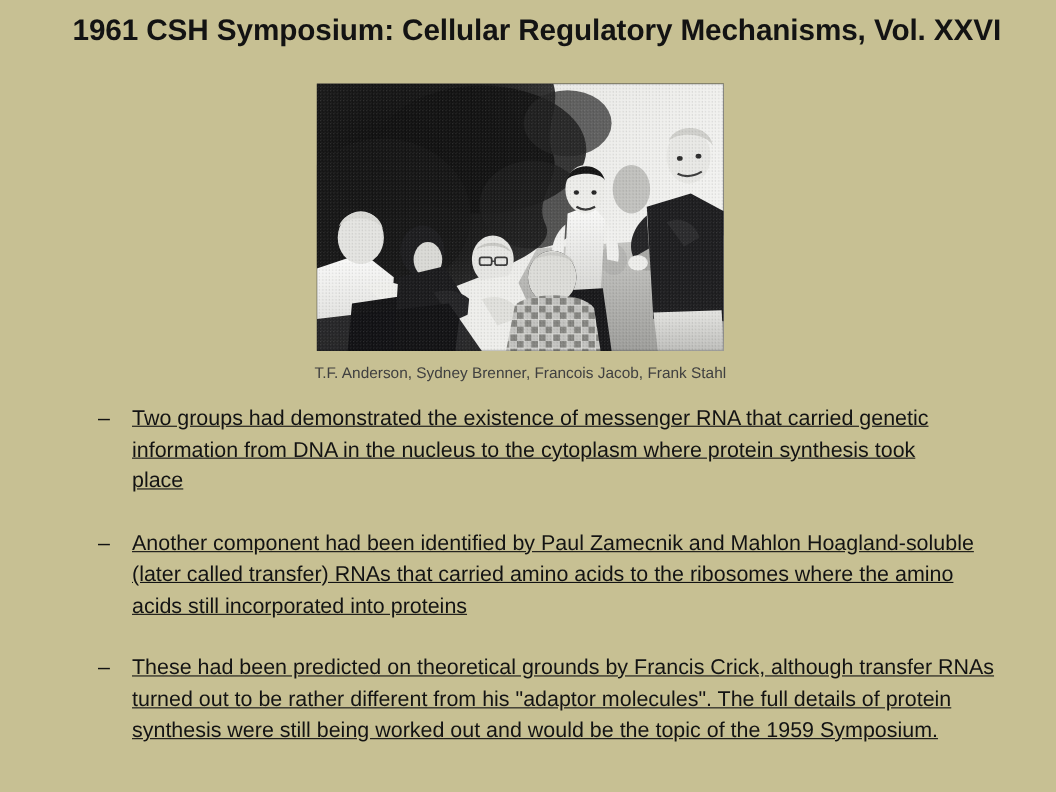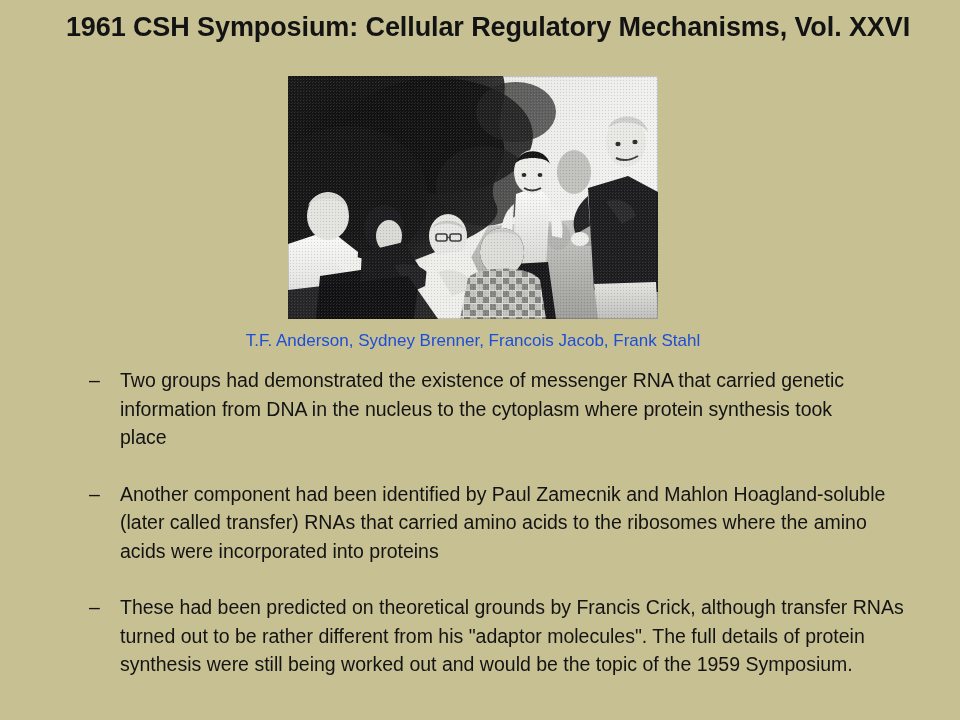--- a/index.html
+++ b/index.html
@@ -52,22 +52,22 @@
     display: block;
   }
 
   
   .photo-caption {
     position: absolute;
     left: 238px;
     top: 331px;
     width: 470px;
     text-align: center;
-    font-size: 17px;
-    color: #1d4ed8;
+    font-size: 14px;
+    color: #404040;
     white-space: nowrap;
   }
 
   
   .body-list {
     position: absolute;
     left: 88px;
     top: 366px;
     width: 800px;
   }
@@ -83,20 +83,21 @@
   .bullet-dash {
     position: absolute;
     left: 1px;
     top: 0;
     font-size: 19.5px;
     line-height: 28.5px;
     color: #131313;
   }
   .bullet-text {
     display: block;
+    text-decoration: underline;
   }
   .bullet-1 { width: 740px; }
   .bullet-2 { width: 772px; }
   .bullet-3 { width: 790px; }
 </style>
 </head>
 <body>
 
 <div class="slide">
 
@@ -226,21 +227,21 @@
 
   <div class="body-list">
 
     <div class="bullet-item bullet-1">
       <span class="bullet-dash">–</span>
       <span class="bullet-text">Two groups had demonstrated the existence of messenger RNA that carried genetic information from DNA in the nucleus to the cytoplasm where protein synthesis took place</span>
     </div>
 
     <div class="bullet-item bullet-2">
       <span class="bullet-dash">–</span>
-      <span class="bullet-text">Another component had been identified by Paul Zamecnik and Mahlon Hoagland-soluble (later called transfer) RNAs that carried amino acids to the ribosomes where the amino acids were incorporated into proteins</span>
+      <span class="bullet-text">Another component had been identified by Paul Zamecnik and Mahlon Hoagland-soluble (later called transfer) RNAs that carried amino acids to the ribosomes where the amino acids still incorporated into proteins</span>
     </div>
 
     <div class="bullet-item bullet-3">
       <span class="bullet-dash">–</span>
       <span class="bullet-text">These had been predicted on theoretical grounds by Francis Crick, although transfer RNAs turned out to be rather different from his "adaptor molecules". The full details of protein synthesis were still being worked out and would be the topic of the 1959 Symposium.</span>
     </div>
 
   </div>
 
 </div>

